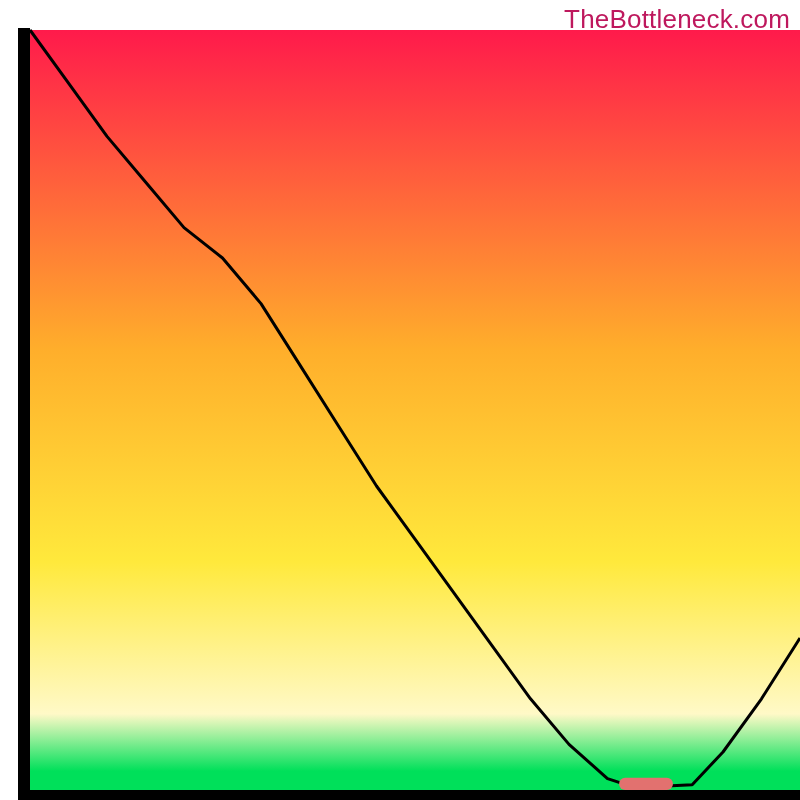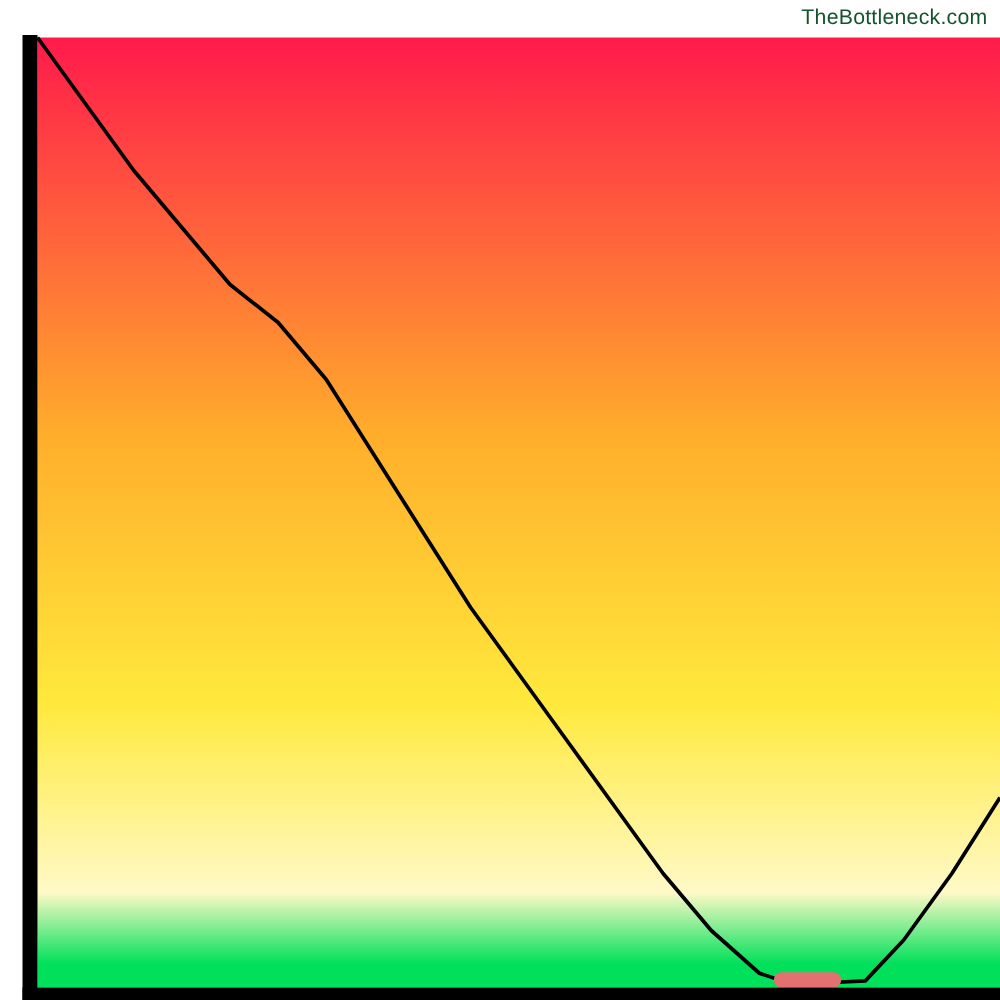--- a/index.html
+++ b/index.html
@@ -13,22 +13,22 @@
   }
   .frame {
     position: relative;
     width: 800px;
     height: 800px;
   }
   .watermark {
     position: absolute;
     top: 4px;
     right: 10px;
-    color: #14532d;
-    font-size: 17px;
+    color: #be185d;
+    font-size: 26px;
     font-weight: 500;
     letter-spacing: 0.2px;
     z-index: 10;
   }
   svg.plot {
     position: absolute;
     left: 0;
     top: 0;
     width: 800px;
     height: 800px;

